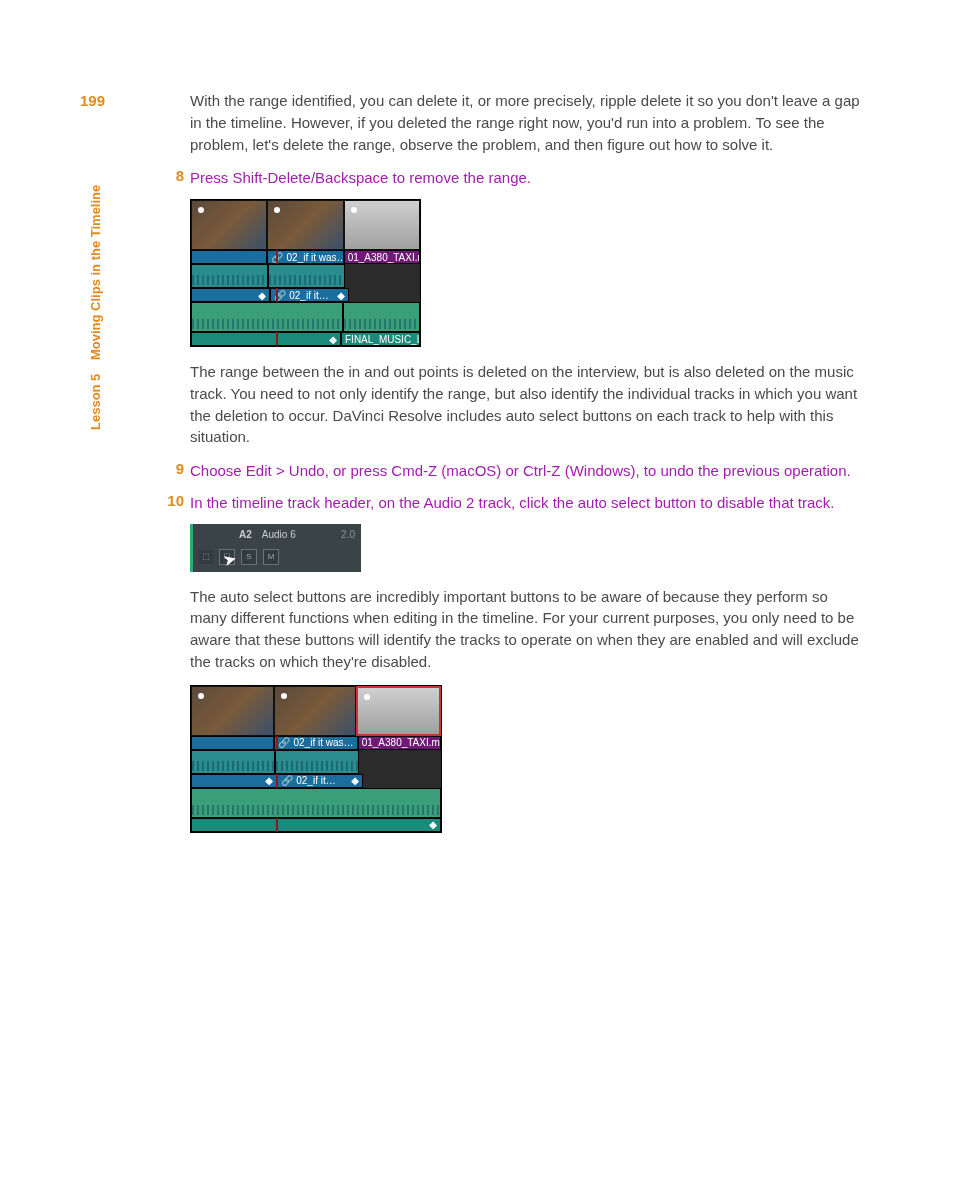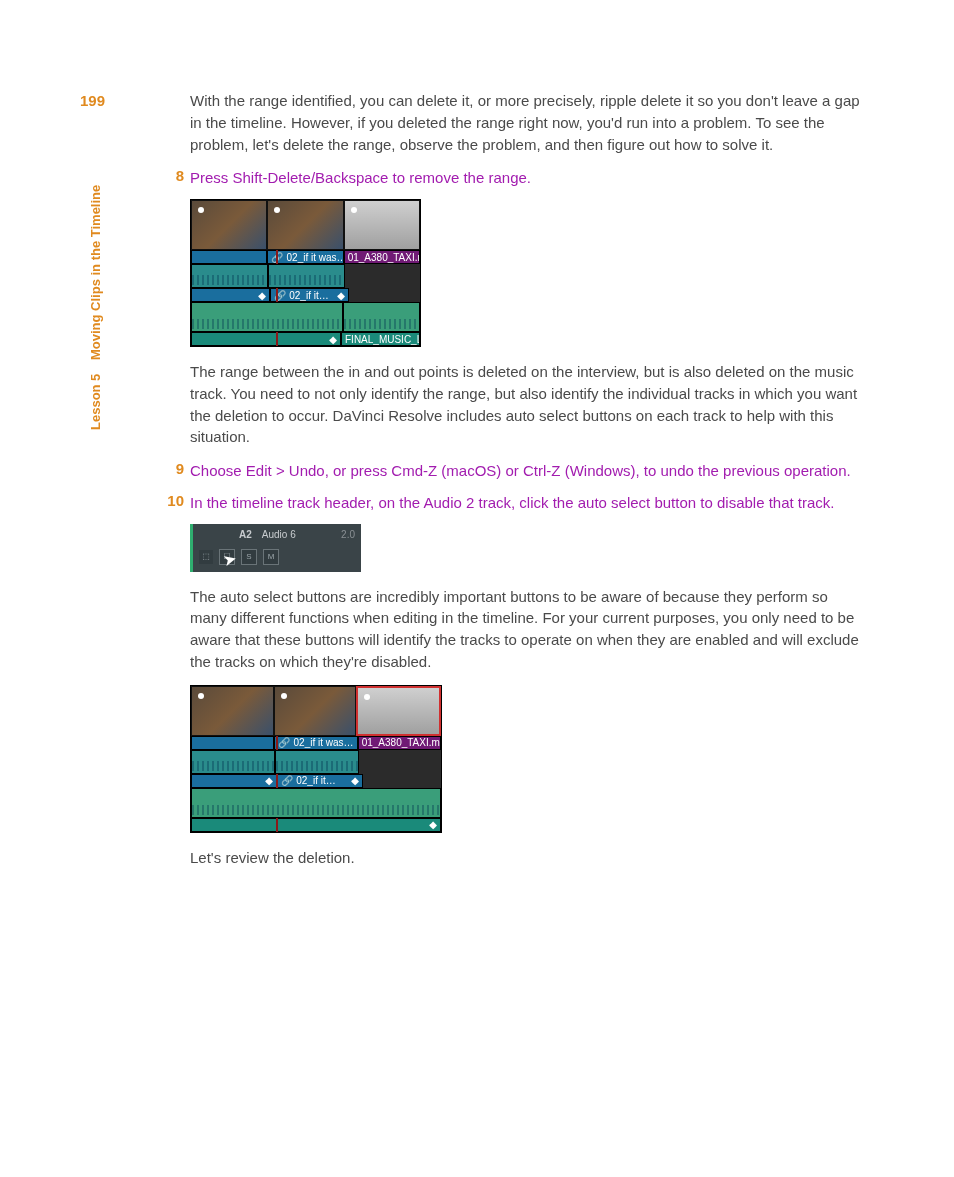--- a/index.html
+++ b/index.html
@@ -309,14 +309,13 @@
           </div>
       </div>
       <div class="tl-row short">
         <div class="clip-label teal" style="flex:3">
           <span style="margin-left:auto">◆</span>
         </div>
       </div>
     </div>
   </div>
 
-  <p class="body-text">Let's review the deletion.</p>
 </div>
 
 </body></html>

